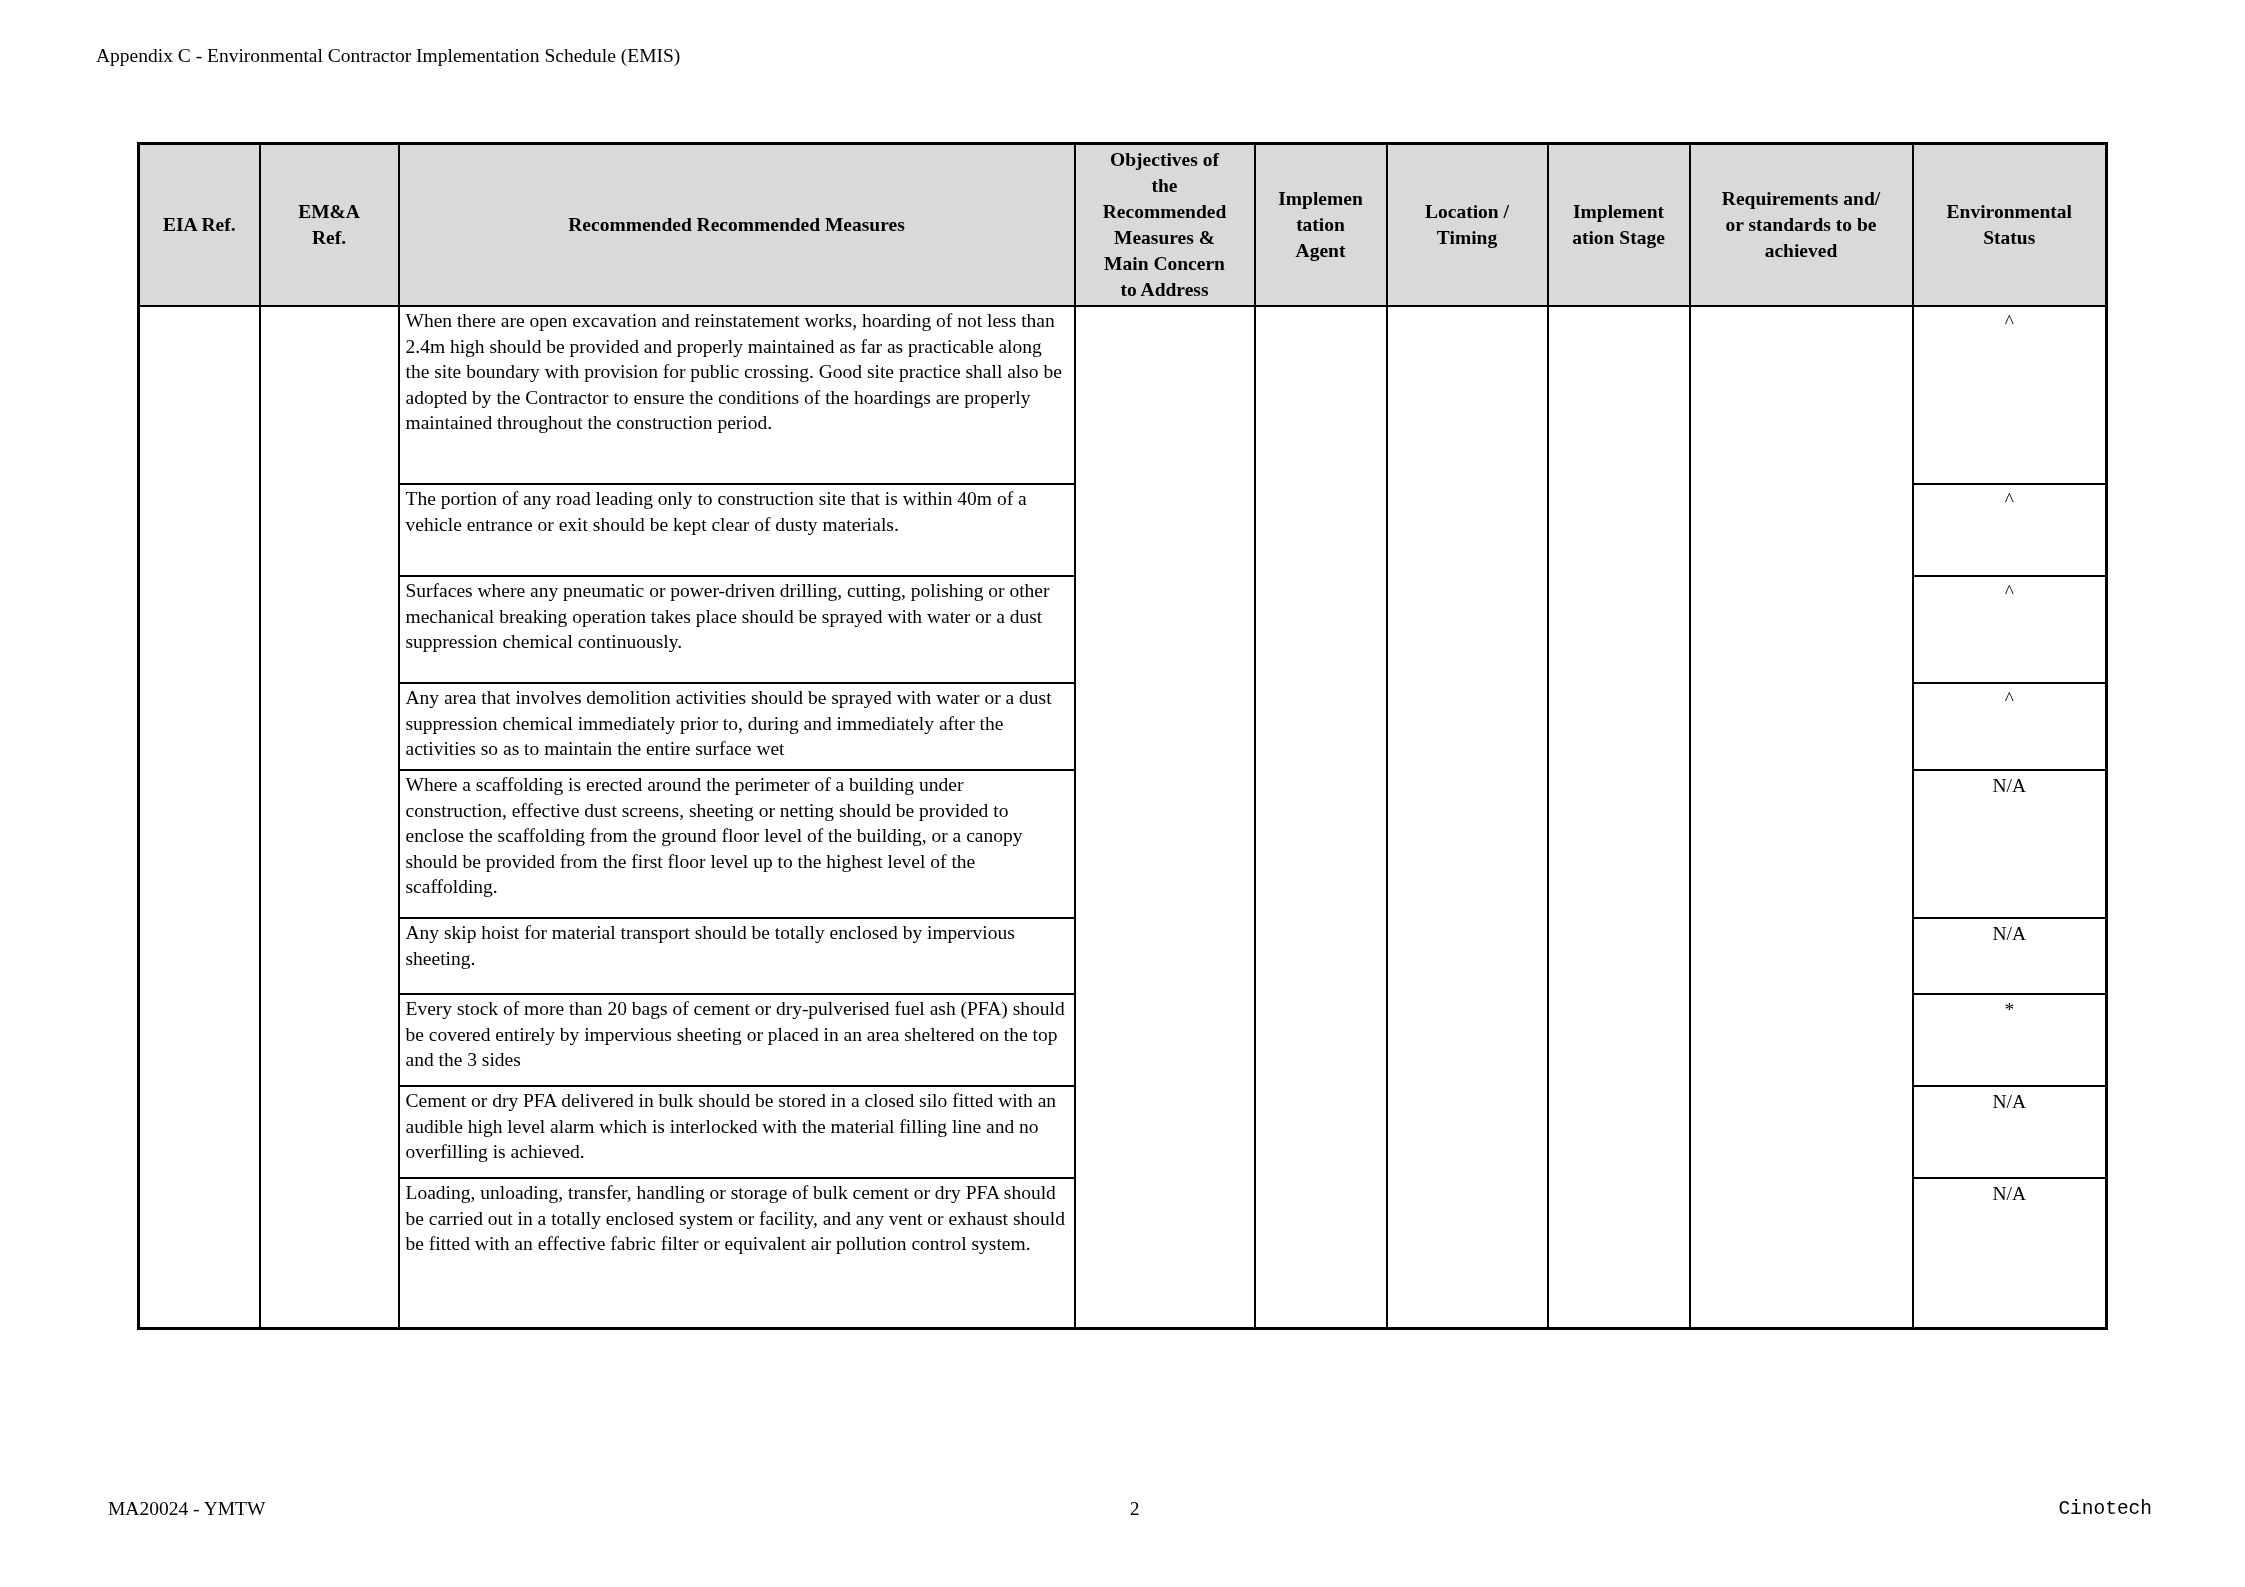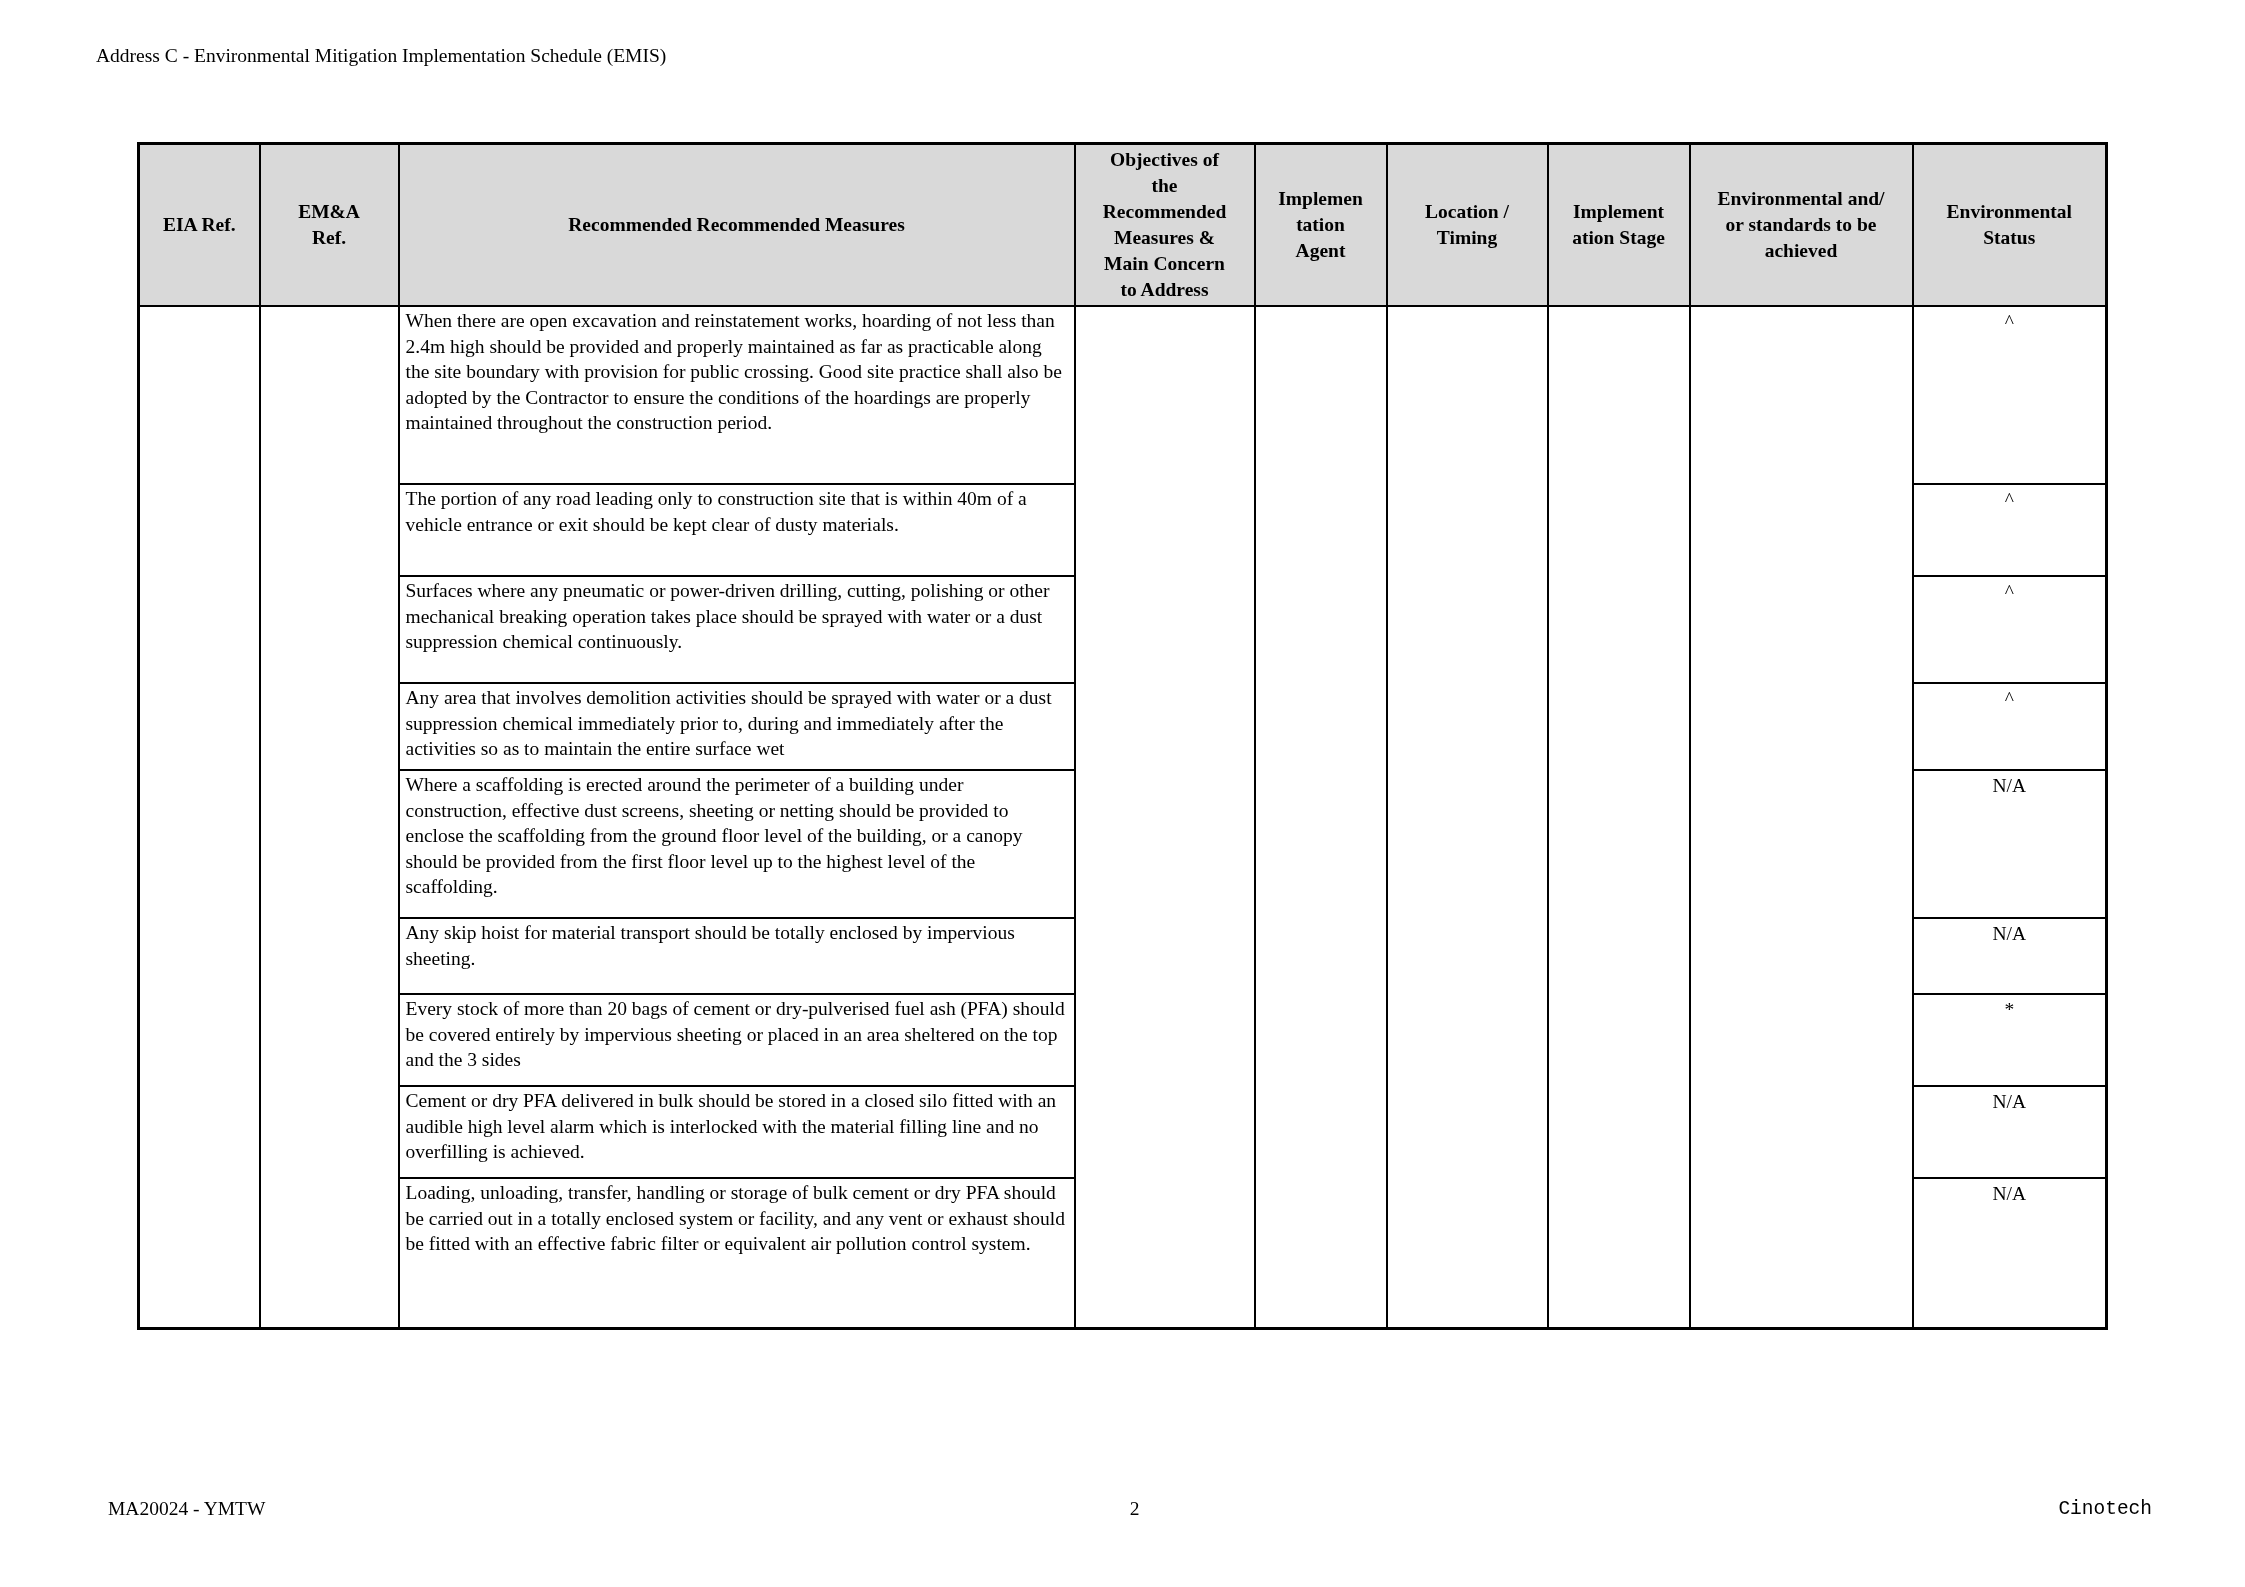--- a/index.html
+++ b/index.html
@@ -78,21 +78,21 @@
   }
   .footer .f-left   { position: absolute; left: 96px; top: 0; }
   .footer .f-center { position: absolute; left: 0; right: 0; top: 0; text-align: center; }
   .footer .f-right  { position: absolute; right: 105px; top: 0; font-family: Liberation Mono, monospace; }
 </style>
 </head>
 <body>
 
 <div class="page">
 
-  <div class="doc-title">Address C - Environmental Mitigation Implementation Schedule (EMIS)</div>
+  <div class="doc-title">Appendix C - Environmental Contractor Implementation Schedule (EMIS)</div>
 
   <table class="emis">
     <colgroup>
       <col style="width:121px">
         <col style="width:139px">
         <col style="width:676px">
       <col style="width:180px">
         <col style="width:132px">
         <col style="width:161px">
       <col style="width:142px">
@@ -101,21 +101,21 @@
     </colgroup>
     <thead>
       <tr>
         <th>EIA Ref.</th>
         <th>EM&amp;A Ref.</th>
         <th>Recommended Recommended Measures</th>
         <th>Objectives of the Recommended Measures &amp; Main Concern to Address</th>
         <th>Implementation Agent</th>
         <th>Location / Timing</th>
         <th>Implementation Stage</th>
-        <th>Environmental and/ or standards to be achieved</th>
+        <th>Requirements and/ or standards to be achieved</th>
         <th>Environmental Status</th>
       </tr>
     </thead>
     <tbody>
       <tr class="h1">
         <td class="merged" rowspan="9"></td>
         <td class="merged" rowspan="9"></td>
         <td class="measure">When there are open excavation and reinstatement works, hoarding of not less than 2.4m high should be provided and properly maintained as far as practicable along the site boundary with provision for public crossing. Good site practice shall also be adopted by the Contractor to ensure the conditions of the hoardings are properly maintained throughout the construction period.</td>
         <td class="merged" rowspan="9"></td>
         <td class="merged" rowspan="9"></td>

